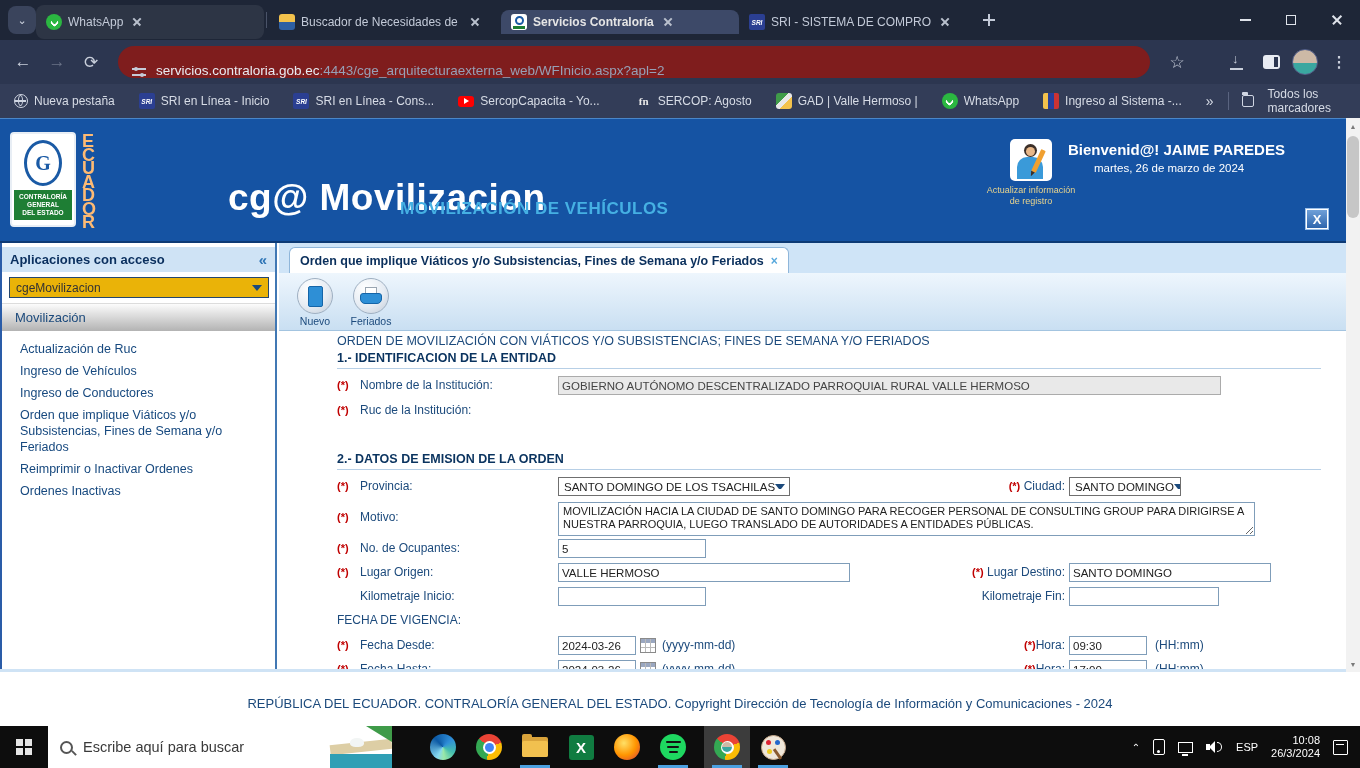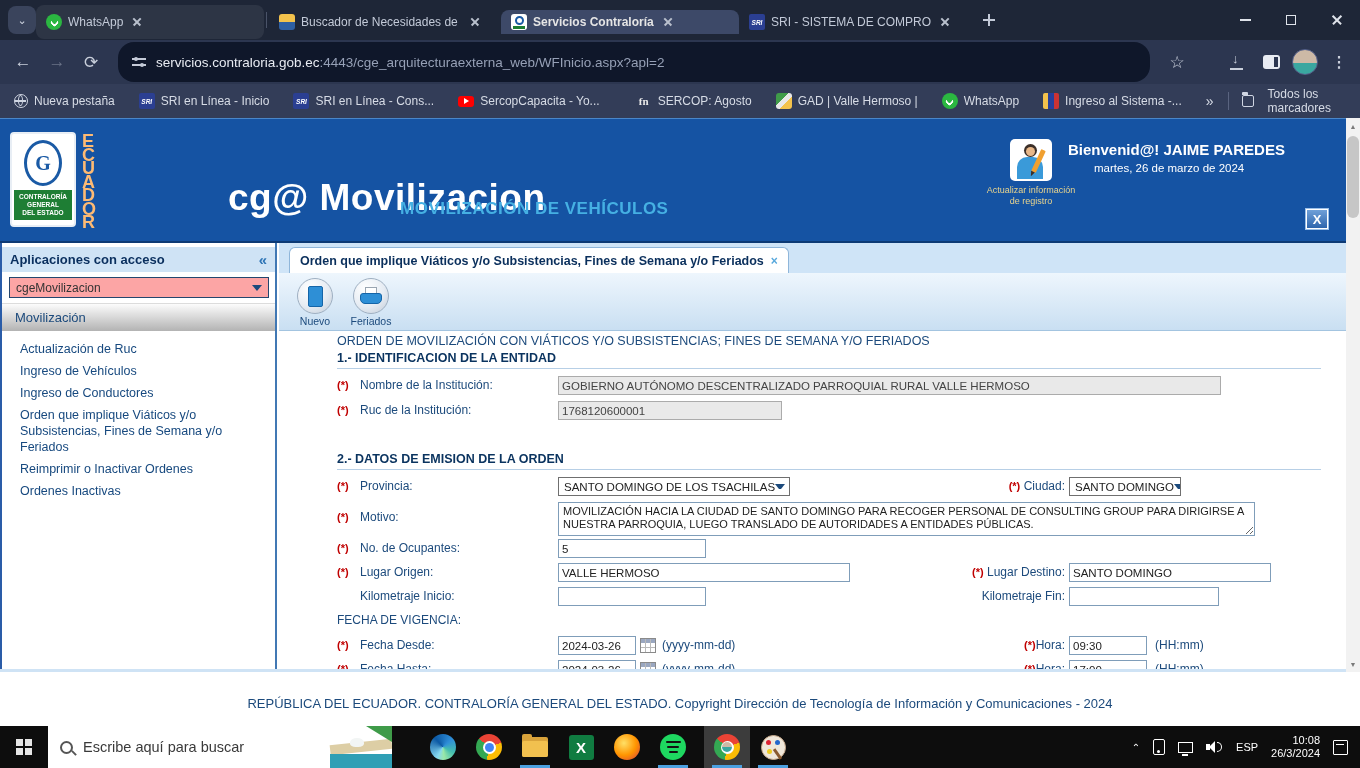--- a/index.html
+++ b/index.html
@@ -46,21 +46,21 @@
   .fav-yt{width:16px;height:11px;border-radius:3px;background:#f00;}
   .fav-yt i{width:0;height:0;border-left:5px solid #fff;border-top:3px solid transparent;border-bottom:3px solid transparent;display:block;margin-left:1px;}
   .fav-fn{color:#e9e9e9;font-weight:bold;font-size:11px;font-family:"Liberation Serif",serif;margin-left:12px;}
   .fav-gad{border-radius:3px;background:linear-gradient(135deg,#3f9b49 0 40%,#e8e8e8 40% 60%,#f3c24c 60%);}
   .fav-ec{border-radius:2px;background:linear-gradient(to right,#f3c24c 0 33%,#27409c 33% 66%,#cc3333 66%);}
 
   
   #addrbar{position:absolute;left:0;top:40px;width:1360px;height:44px;background:#2c3650;display:flex;align-items:center;}
   .navic{width:34px;height:34px;display:flex;align-items:center;justify-content:center;color:#c9cfdb;font-size:17px;flex:none;}
   .navic.dim{color:#6a7388;}
-  #omnibox{flex:1;height:40px;margin:0 10px;border-radius:16px;background:#0f172a;display:flex;align-items:center;padding:0 14px;overflow:hidden;}
+  #omnibox{flex:1;height:32px;margin:0 10px;border-radius:16px;background:#7f1d1d;display:flex;align-items:flex-end;padding:0 14px;overflow:hidden;}
   .tune{width:14px;height:12px;position:relative;margin-right:10px;flex:none;}
   .tune i{position:absolute;height:1.6px;background:#c5cbd8;left:0;width:14px;}
   .tune i:nth-child(1){top:2px;}
   .tune i:nth-child(2){top:8px;}
   .tune u{position:absolute;width:4px;height:4px;border-radius:50%;background:#c5cbd8;}
   .tune u:nth-child(3){left:2px;top:1px;}
   .tune u:nth-child(4){left:8px;top:7px;}
   #urltext{font-size:13.5px;white-space:nowrap;}
   #urltext .host{color:#e8ebf2;}
   #urltext .rest{color:#96a0b6;}
@@ -101,21 +101,21 @@
   .welcome{position:absolute;left:1068px;top:22px;color:#fff;font-weight:bold;font-size:15px;}
   .bdate{position:absolute;left:1068px;top:43px;color:#fff;font-size:11.5px;padding-left:26px;}
   .banner-x{position:absolute;left:1306px;top:90px;width:22px;height:20px;background:linear-gradient(#6fa0d8,#2f66ad);border:1px solid #fff;box-shadow:0 0 0 1px #9cc0e8;color:#fff;font-weight:bold;font-size:13px;display:flex;align-items:center;justify-content:center;}
 
   #pbody{position:absolute;left:0;top:125px;width:1360px;height:429px;border-bottom:3px solid #cfe3f5;}
   
   #sidebar{position:absolute;left:0;top:0;width:277px;height:100%;background:#fff;border-left:2px solid #2a5ca8;border-right:2px solid #4178b4;}
   .sb-head{position:absolute;left:0;top:4px;width:100%;height:25px;background:#cfe3f5;display:flex;align-items:center;padding:0 8px;}
   .sb-title{color:#0a2f5e;font-weight:bold;font-size:13px;flex:1;}
   .sb-collapse{color:#2e75b6;font-weight:bold;font-size:15px;}
-  .sb-select{position:absolute;left:7px;top:34px;width:260px;height:21px;background:#fca5a5;border:1px solid #24466e;display:flex;align-items:center;padding:0 6px;font-size:12px;color:#333;}
+  .sb-select{position:absolute;left:7px;top:34px;width:260px;height:21px;background:#eab308;border:1px solid #24466e;display:flex;align-items:center;padding:0 6px;font-size:12px;color:#333;}
   .sb-select .arrow{margin-left:auto;width:0;height:0;border-left:5px solid transparent;border-right:5px solid transparent;border-top:6px solid #1c4a7c;}
   .sb-group{position:absolute;left:0;top:60px;width:100%;height:28px;background:linear-gradient(#fcfcfc,#b3b3b3);display:flex;align-items:center;padding:0 13px;color:#1c4a7c;font-size:13px;border-top:1px solid #dcdcdc;}
   .sb-links{position:absolute;left:18px;top:95px;width:250px;}
   .sb-link{color:#17497f;font-size:12.5px;line-height:16px;padding:3px 0;cursor:pointer;}
 
   
   #mainpane{position:absolute;left:279px;top:0;right:14px;height:100%;}
   #docstrip{position:absolute;left:0;top:0;width:100%;height:30px;background:#cfe4f7;}
   .doctab{position:absolute;left:10px;top:4px;height:26px;background:#fff;border:1px solid #8fb6da;border-bottom:none;border-radius:6px 6px 0 0;display:flex;align-items:center;padding:0 10px;color:#0a2f5c;font-weight:bold;font-size:12.5px;}
   .doctab .dx{color:#58a8dc;font-weight:bold;margin-left:7px;font-size:12px;}
@@ -442,21 +442,20 @@
 
           <div class="abs fsec" style="top:20px">1.- IDENTIFICACION DE LA ENTIDAD</div>
           <div class="abs fhr" style="top:37px"></div>
 
           <span class="abs req" style="left:58px;top:48px">(*)</span>
           <span class="abs flabel" style="left:81px;top:47px">Nombre de la Institución:</span>
           <input class="abs inp ro" style="left: 279px; top: 45px; width: 663px;" readonly="" value="GOBIERNO AUTÓNOMO DESCENTRALIZADO PARROQUIAL RURAL VALLE HERMOSO">
 
           <span class="abs req" style="left:58px;top:73px">(*)</span>
           <span class="abs flabel" style="left:81px;top:72px">Ruc de la Institución:</span>
-          <input class="abs inp ro" style="left: 279px; top: 70px; width: 224px;" readonly="" value="1768120600001">
 
           <div class="abs fsec" style="top:121px">2.- DATOS DE EMISION DE LA ORDEN</div>
           <div class="abs fhr" style="top:138px"></div>
 
           <span class="abs req" style="left:58px;top:149px">(*)</span>
           <span class="abs flabel" style="left:81px;top:148px">Provincia:</span>
           <div class="abs sel" style="left:279px;top:146px;width:232px">
             <span>SANTO DOMINGO DE LOS TSACHILAS</span>
               <span class="arrow"></span>
           </div>

